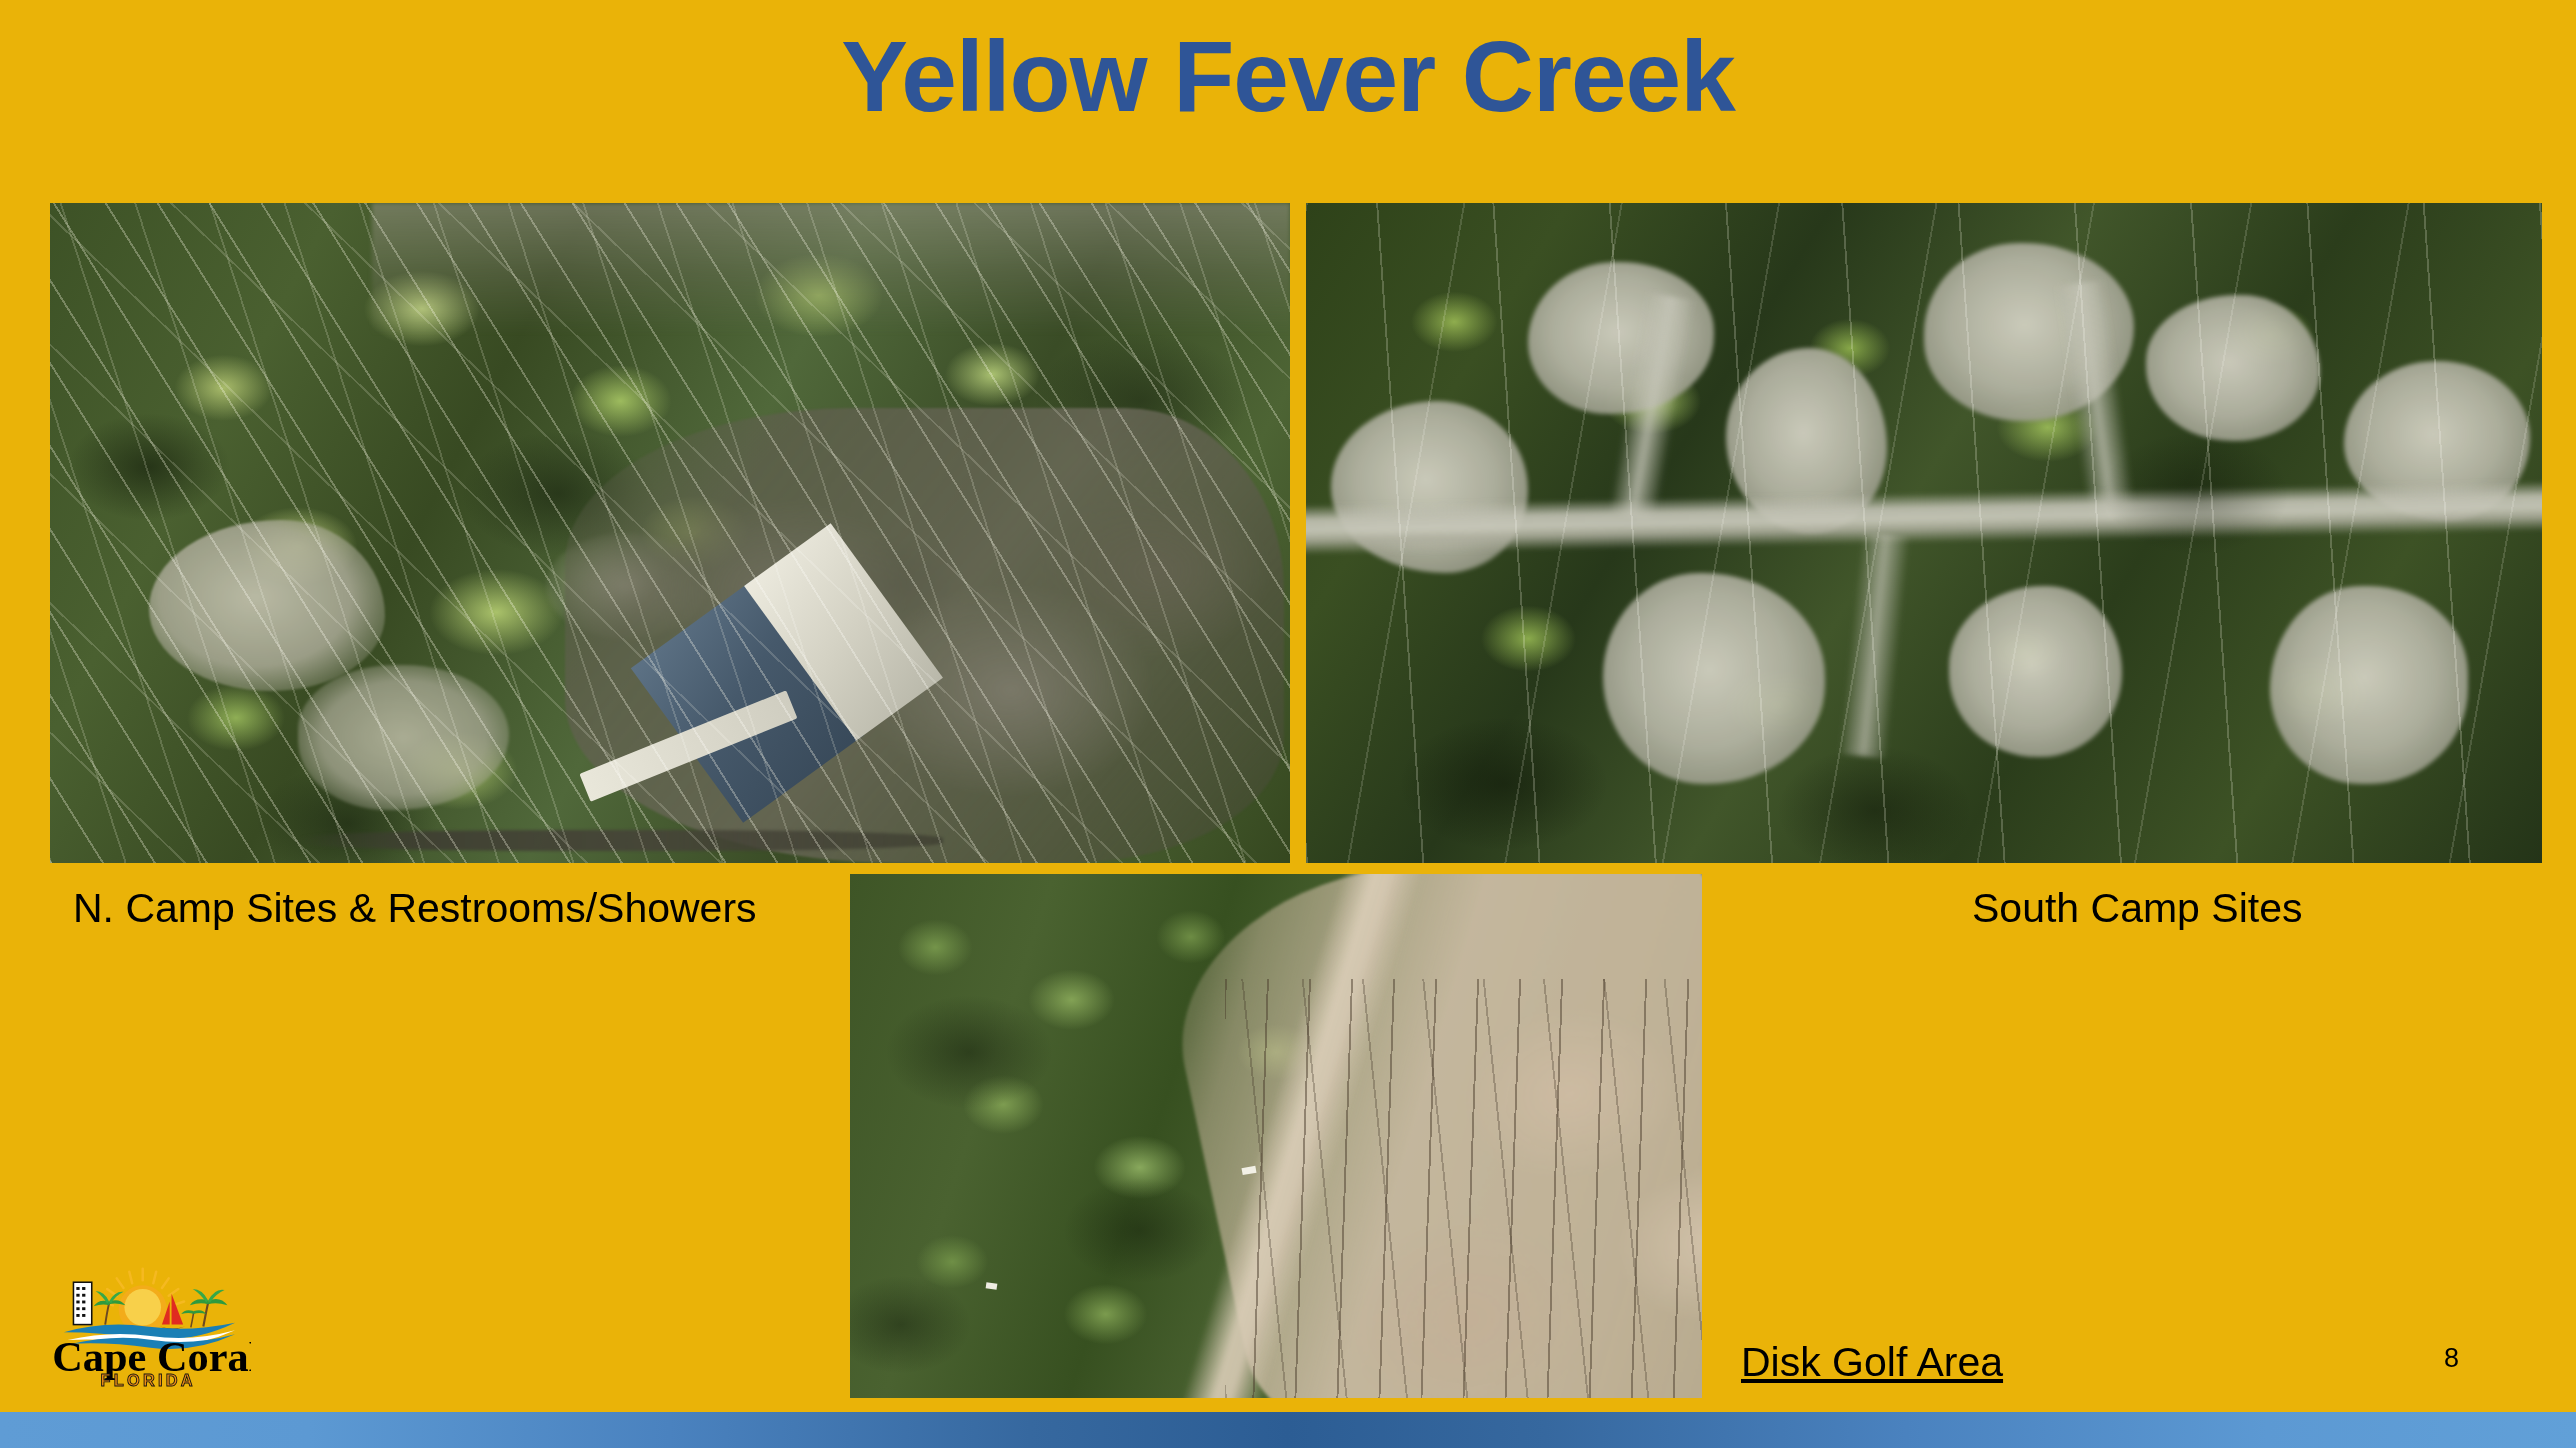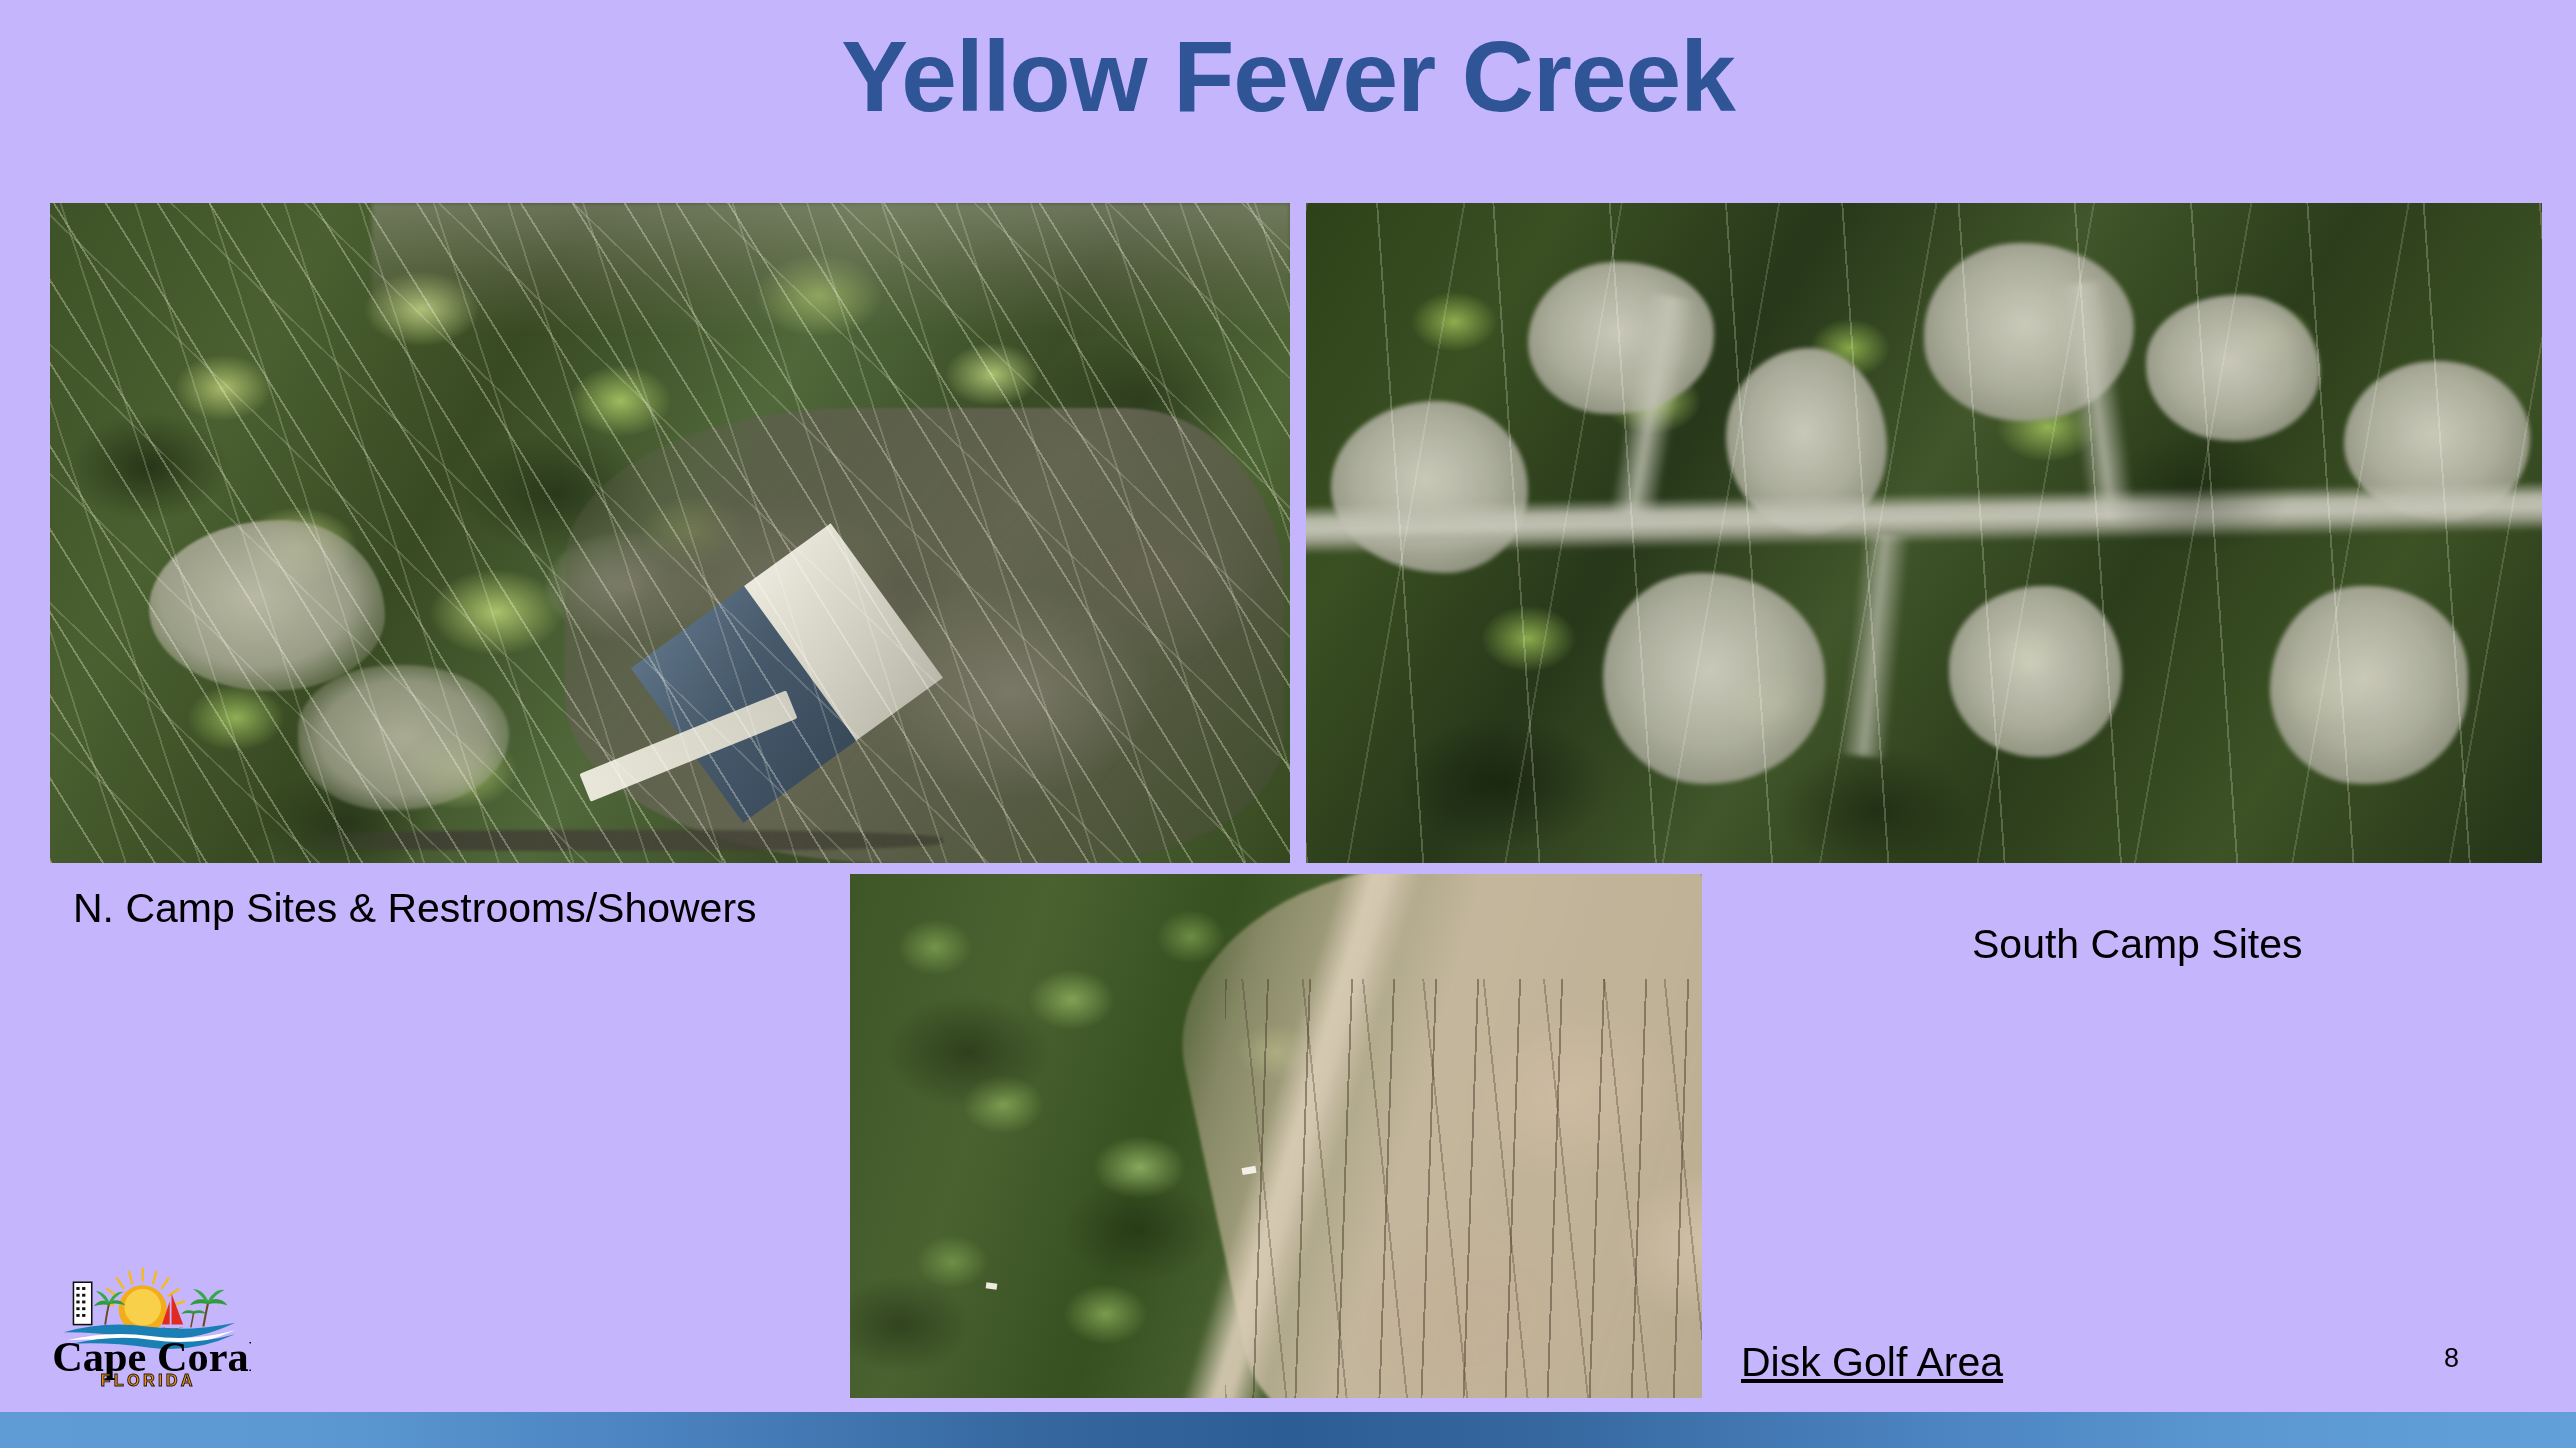--- a/index.html
+++ b/index.html
@@ -2,21 +2,21 @@
 <html><head>
 <meta charset="utf-8">
 <style>
   * { box-sizing: border-box; margin: 0; padding: 0; }
   html, body {
     width: 2576px; height: 1449px;
     background: #ffffff;
     font-family: "Liberation Sans", sans-serif;
     overflow: hidden;
   }
-  .slide { position: relative; width: 2576px; height: 1449px; background: #c4b5fd; }
+  .slide { position: relative; width: 2576px; height: 1449px; background: #eab308; }
 
   
   .title {
     position: absolute;
     left: 0; top: 21px; width: 2576px;
     text-align: center;
     font-family: "Liberation Sans", sans-serif;
     font-size: 100px;
     font-weight: bold;
     color: #2f5597;
@@ -259,21 +259,21 @@
 
   
   .caption {
     position: absolute;
     color: #000000;
     font-size: 41px;
     line-height: 1.15;
     white-space: nowrap;
   }
   #cap-north { left: 73px;  top: 885px; font-family: "Liberation Sans Narrow","Liberation Sans", sans-serif; }
-  #cap-south { left: 1972px; top: 885px; font-family: "Liberation Sans", sans-serif; margin-top: 36px; }
+  #cap-south { left: 1972px; top: 885px; font-family: "Liberation Sans", sans-serif; }
   #cap-disk  { left: 1741px; top: 1339px; font-family: "Liberation Sans Narrow","Liberation Sans", sans-serif; text-decoration: underline; }
 
   
   .page-number {
     position: absolute;
     left: 2444px; top: 1343px;
     font-size: 27px;
     color: #000;
     font-family: "Liberation Sans", sans-serif;
   }

